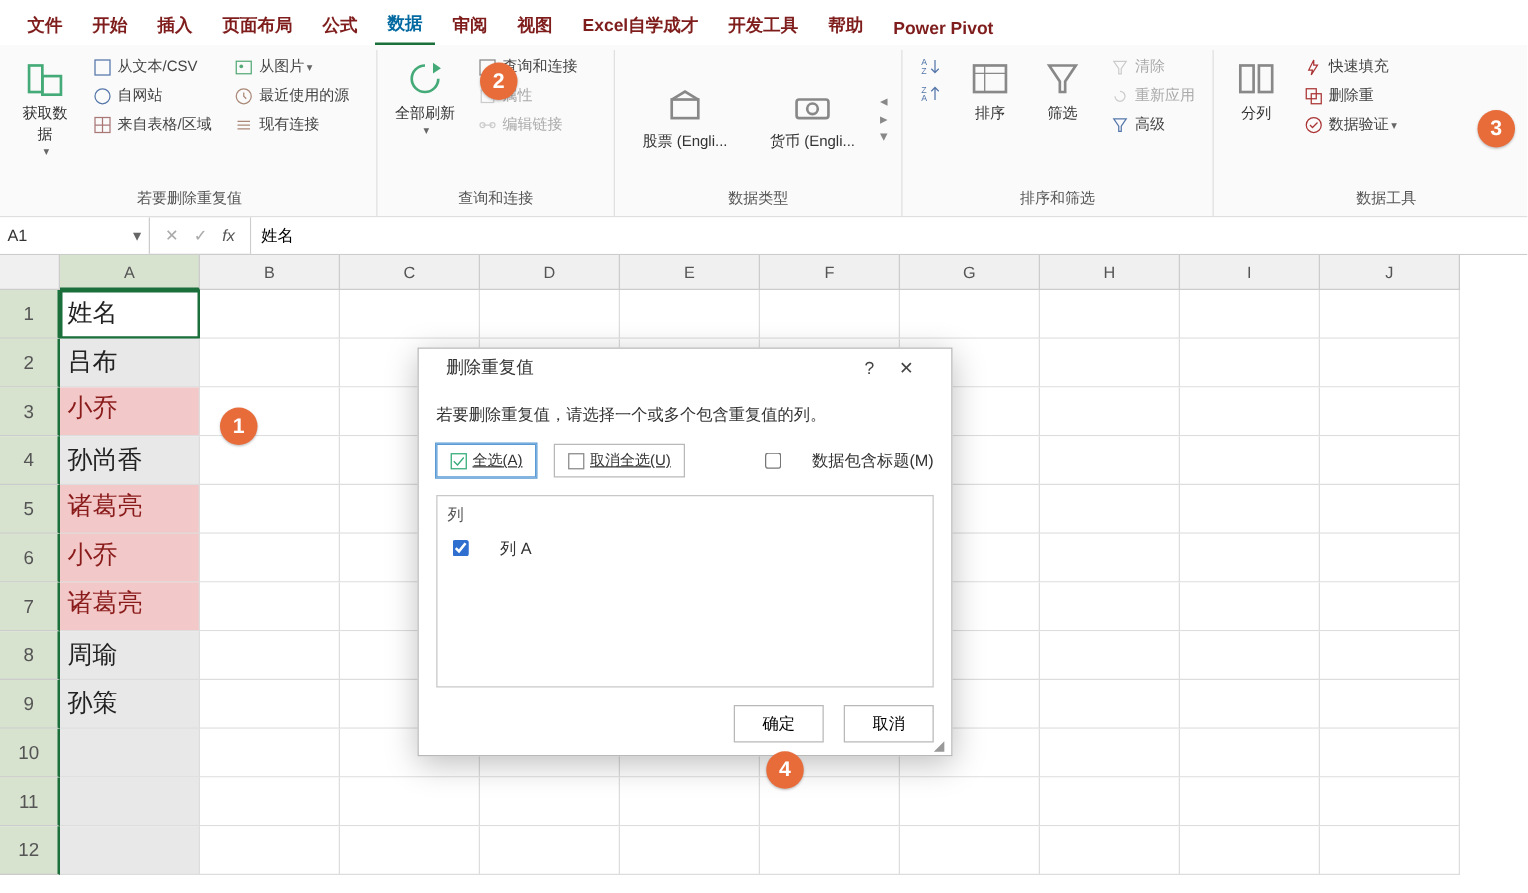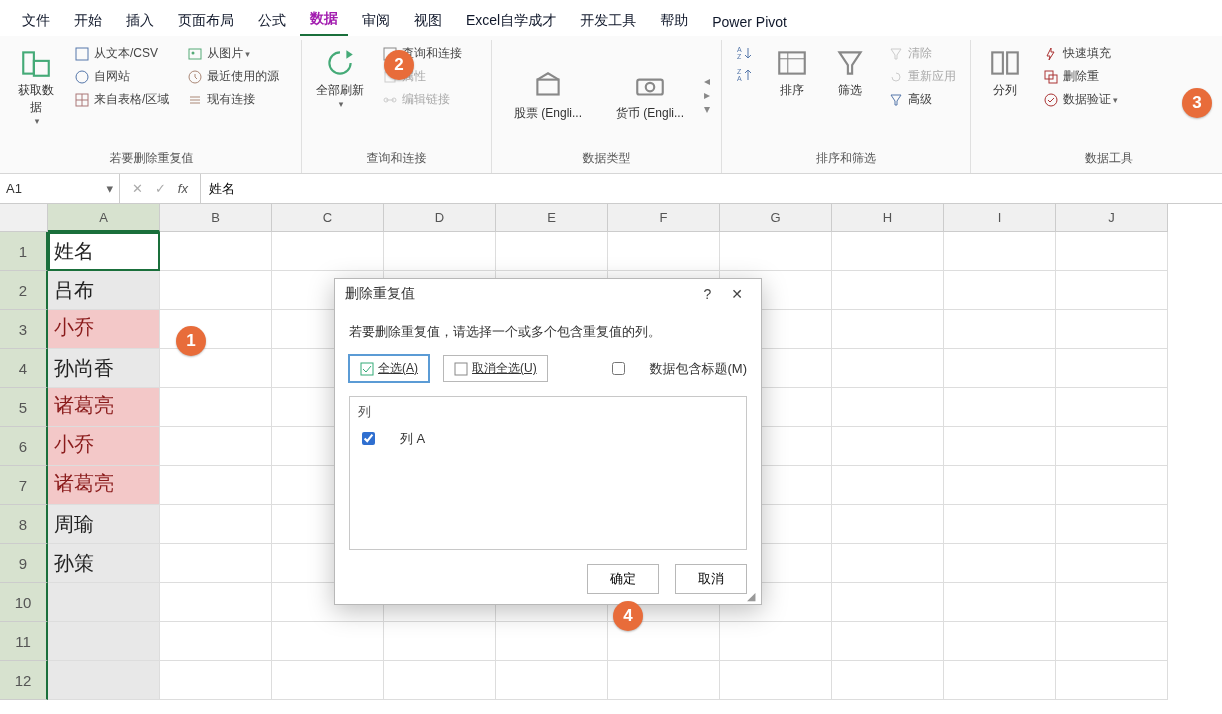--- a/index.html
+++ b/index.html
@@ -19,25 +19,26 @@
     display: flex;
     align-items: flex-end;
     height: 36px;
     padding: 8px 12px 0 12px;
     background: #fff;
   }
   .tab {
     padding: 4px 10px 6px 10px;
     margin-right: 4px;
     font-size: 14px;
-    color: #0f172a;
+    color: #7f1d1d;
     cursor: pointer;
+    font-weight: bold;
   }
   .tab.active {
-    color: #a21caf;
+    color: #0369a1;
     font-weight: bold;
     border-bottom: 2px solid #1a6f3b;
   }
   
   .ribbon {
     display: flex;
     background: #fafafa;
     border-bottom: 1px solid #d6d6d6;
     height: 138px;
     padding: 4px 2px 0 2px;
@@ -223,21 +224,21 @@
     background: #fff;
     border: 1px solid #b8b8b8;
     box-shadow: 0 6px 24px rgba(0,0,0,.25);
     z-index: 10;
     font-size: 13px;
   }
   .dialog-title {
     display: flex;
     align-items: center;
     justify-content: space-between;
-    padding: 6px 10px;
+    padding: 6px 22px;
     font-size: 14px;
   }
   .dialog-title .title-right span {
     padding: 0 8px;
     color: #444;
     cursor: pointer;
   }
   .dialog-body { padding: 8px 14px 10px 14px; }
   .dialog-msg { margin: 6px 0 14px 0; color: #333; }
   .dialog-row {

